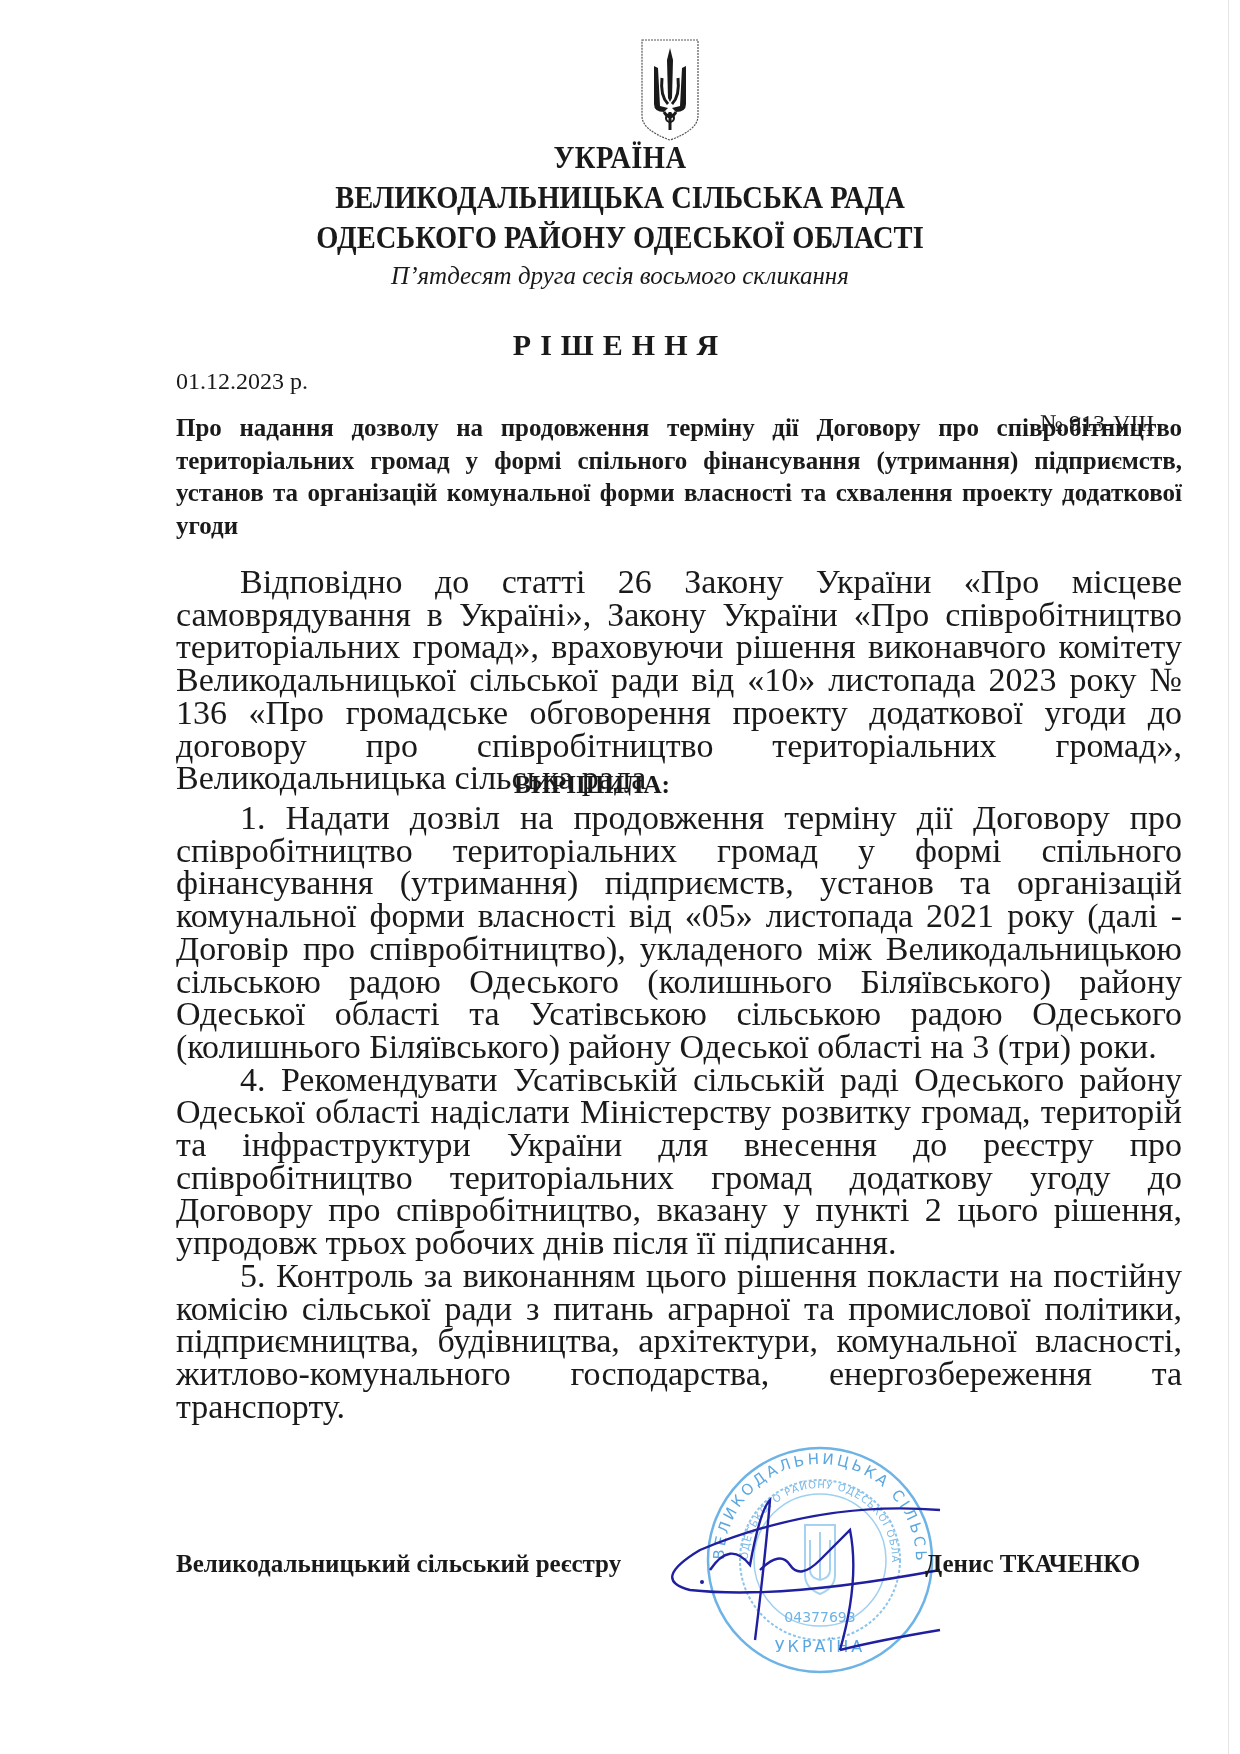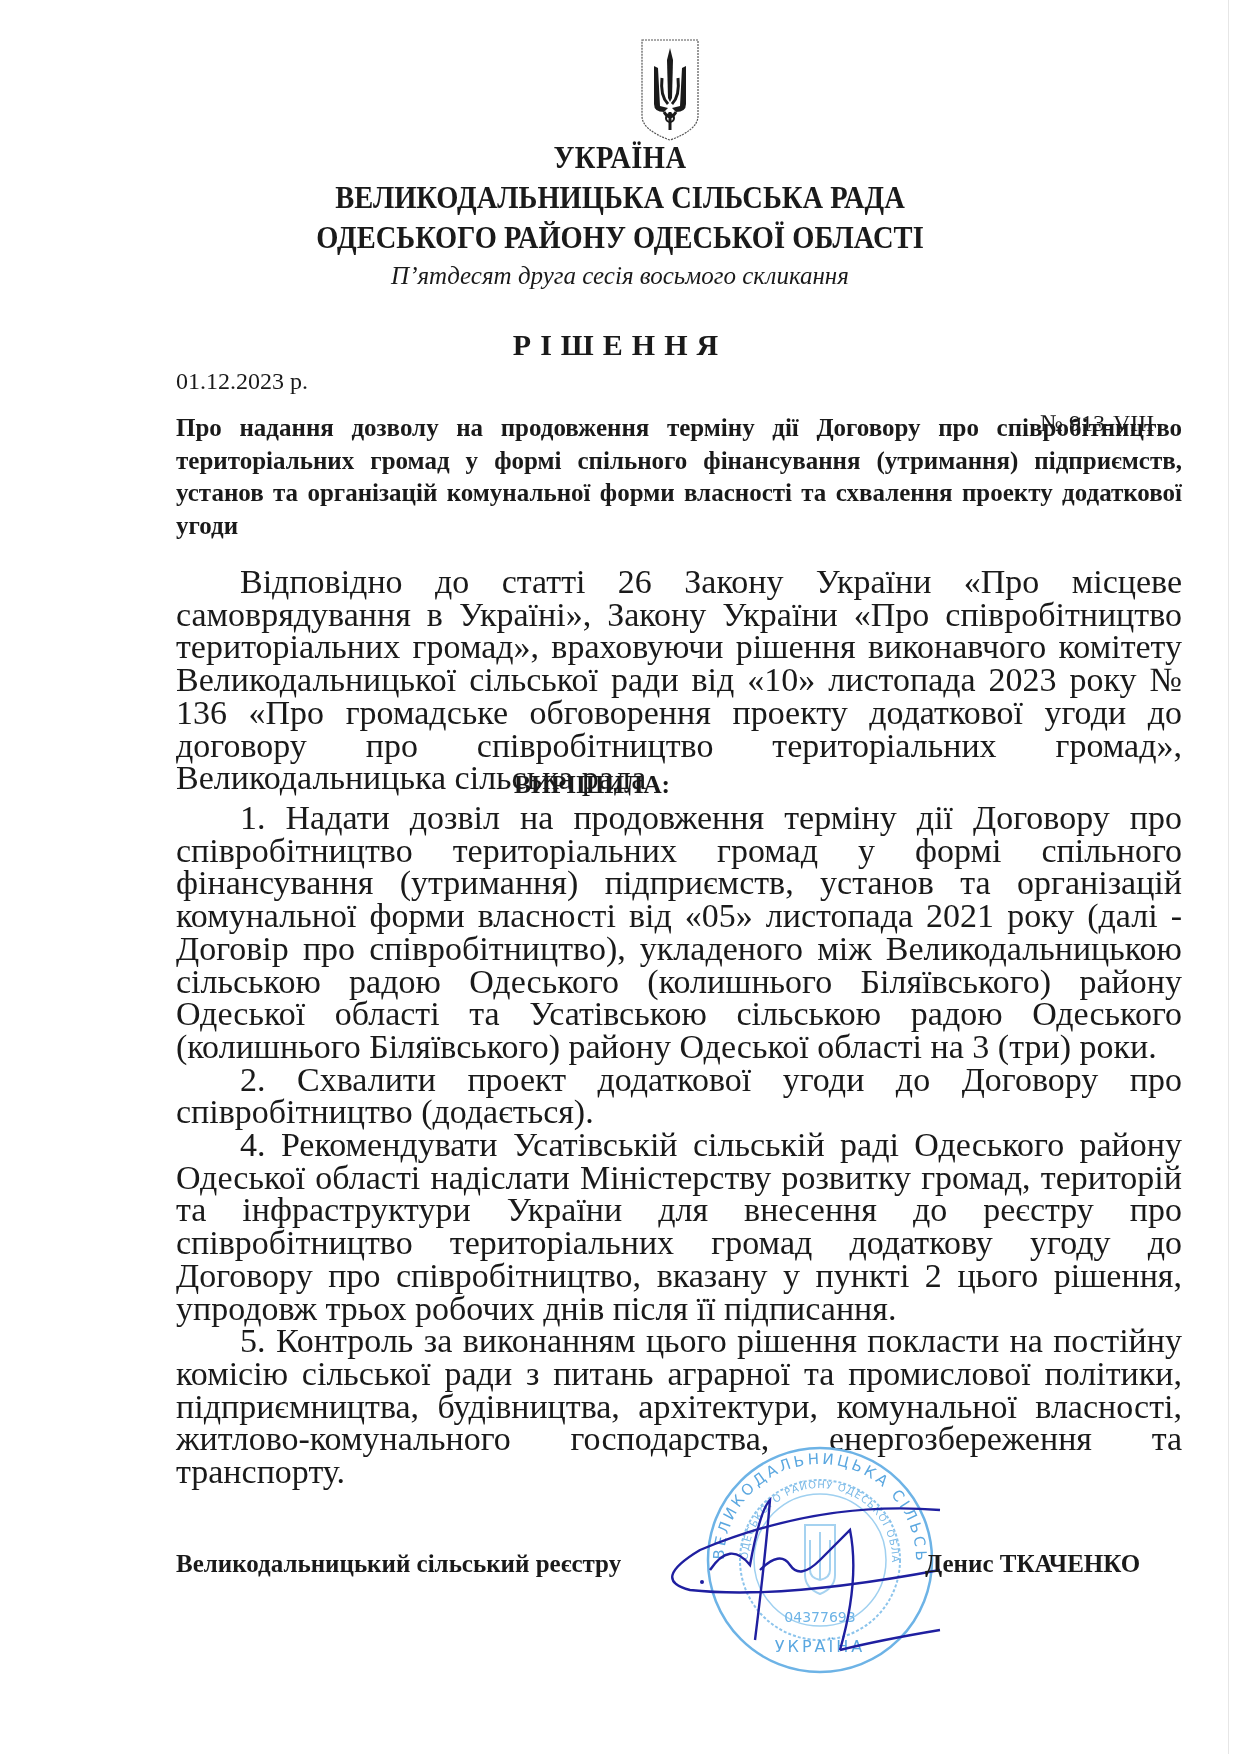--- a/index.html
+++ b/index.html
@@ -55,21 +55,20 @@
 <div class="subject">Про надання дозволу на продовження терміну дії Договору про співробітництво територіальних громад у формі спільного фінансування (утримання) підприємств, установ та організацій комунальної форми власності та схвалення проекту додаткової угоди</div>
 
 <div class="body preamble">
   <p>Відповідно до статті 26 Закону України «Про місцеве самоврядування в Україні», Закону України «Про співробітництво територіальних громад», враховуючи рішення виконавчого комітету Великодальницької сільської ради від «10» листопада 2023 року № 136 «Про громадське обговорення проекту додаткової угоди до договору про співробітництво територіальних громад», Великодальницька сільська рада</p>
 </div>
 
 <div class="resolved">ВИРІШИЛА:</div>
 
 <div class="body items">
   <p>1. Надати дозвіл на продовження терміну дії Договору про співробітництво територіальних громад у формі спільного фінансування (утримання) підприємств, установ та організацій комунальної форми власності від «05» листопада 2021 року (далі - Договір про співробітництво), укладеного між Великодальницькою сільською радою Одеського (колишнього Біляївського) району Одеської області та Усатівською сільською радою Одеського (колишнього Біляївського) району Одеської області на 3 (три) роки.</p>
-  <p>2. Схвалити проект додаткової угоди до Договору про співробітництво (додається).</p>
   <p>4. Рекомендувати Усатівській сільській раді Одеського району Одеської області надіслати Міністерству розвитку громад, територій та інфраструктури України для внесення до реєстру про співробітництво територіальних громад додаткову угоду до Договору про співробітництво, вказану у пункті 2 цього рішення, упродовж трьох робочих днів після її підписання.</p>
   <p>5. Контроль за виконанням цього рішення покласти на постійну комісію сільської ради з питань аграрної та промислової політики, підприємництва, будівництва, архітектури, комунальної власності, житлово-комунального господарства, енергозбереження та транспорту.</p>
 </div>
 
 <svg class="stamp" viewBox="0 0 240 240">
   <defs>
     <path id="stampTop" d="M24 120 A96 96 0 0 1 216 120"></path>
     <path id="stampBottom" d="M50 150 A72 72 0 0 0 190 150"></path>
     <path id="stampInner" d="M48 120 A72 72 0 0 1 192 120"></path>
   </defs>

